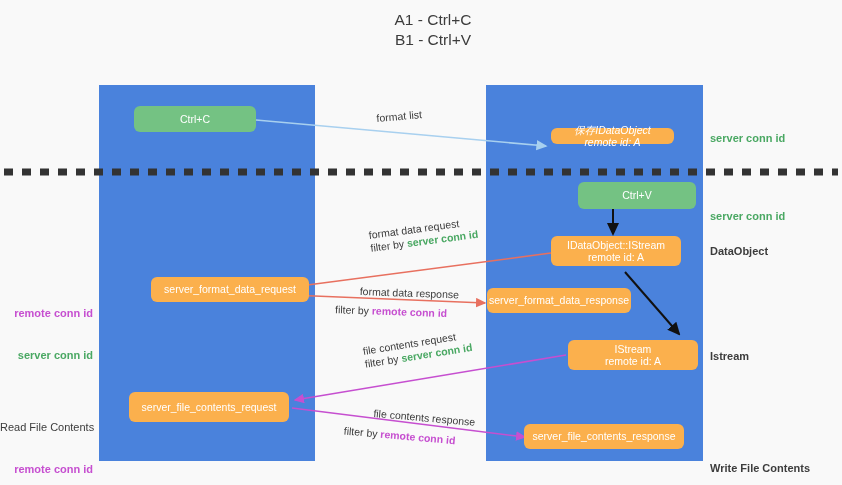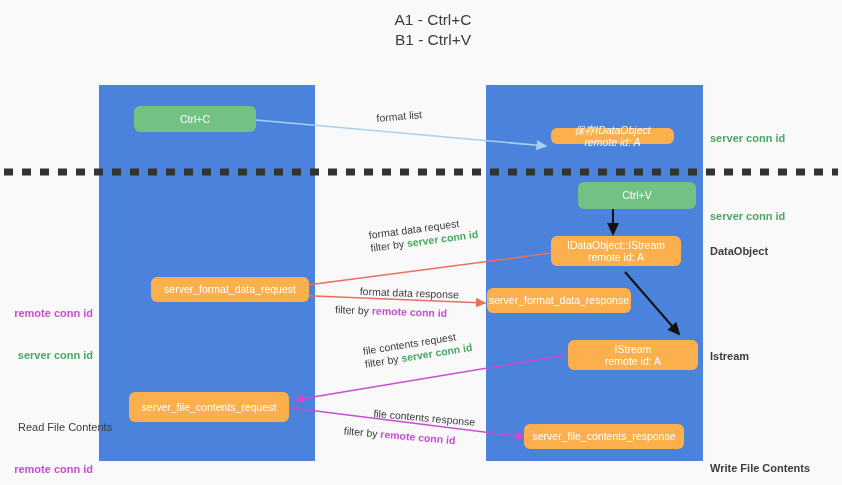--- a/index.html
+++ b/index.html
@@ -66,21 +66,21 @@
   .ann.green  { color: #4aa863; font-weight: bold; }
   .ann.dark   { color: #3c3c3c; font-weight: bold; }
 
   
   .leftstack {
     text-align: right;
     font-size: 11px;
     line-height: 14px;
     white-space: pre;
   }
-  .leftstack .l-dark   { color: #3c3c3c; padding-left: 18px; }
+  .leftstack .l-dark   { color: #3c3c3c; }
   .leftstack .l-purple { color: #c64fd0; font-weight: bold; }
   .leftstack .l-green  { color: #4aa863; font-weight: bold; }
 
   
   .edgelabel {
     font-size: 10.5px;
     color: #3c3c3c;
     white-space: nowrap;
     line-height: 13px;
     transform-origin: left top;

